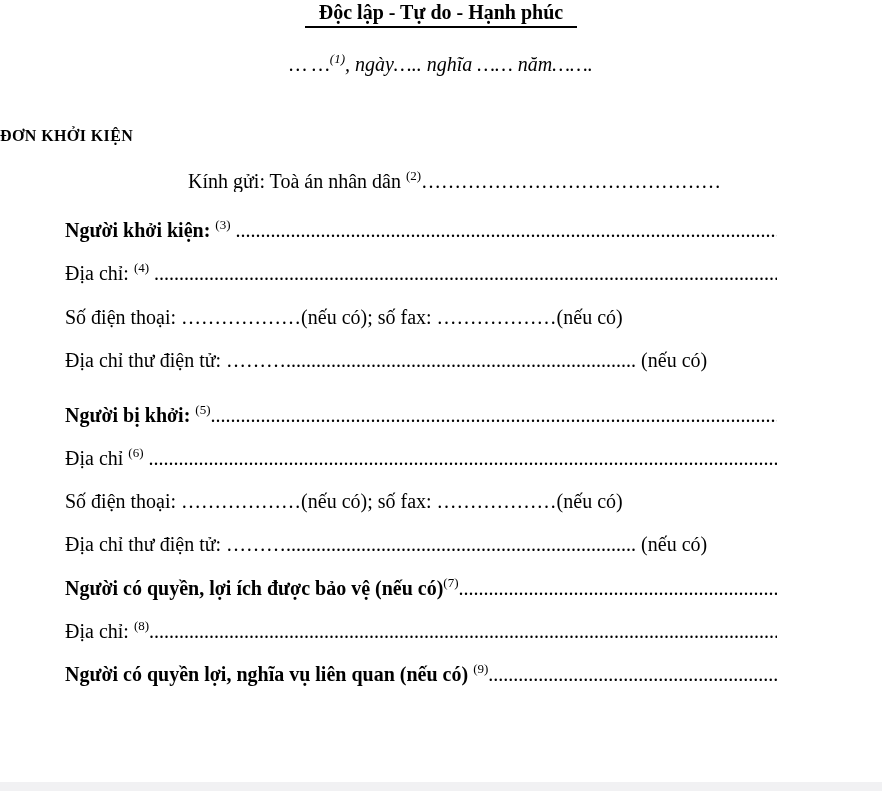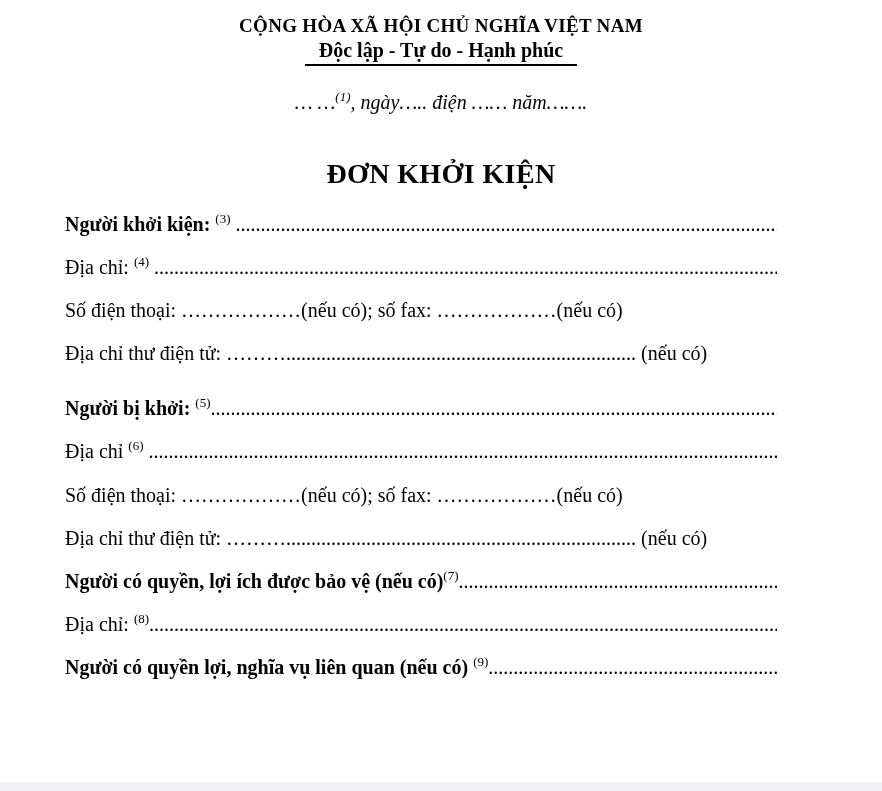--- a/index.html
+++ b/index.html
@@ -33,23 +33,22 @@
   }
   .date-line {
     margin-top: 19px;
     text-align: center;
     font-style: italic;
     font-size: 20px;
     line-height: 24px;
   }
   .doc-title {
     margin-top: 48px;
-    text-align: center;
     font-weight: bold;
-    font-size: 28px;
+    font-size: 16px;
     line-height: 24px;
     letter-spacing: 0.4px;
   }
   .recipient {
     margin: 16px 0 0 188px;
     font-size: 20px;
     line-height: 24px;
     white-space: nowrap;
     overflow: hidden;
     width: 620px;
@@ -70,28 +69,28 @@
     left: 0; bottom: 0;
     width: 100%; height: 9px;
     background: #f1f1f3;
   }
 </style>
 </head>
 <body>
 
 <div class="page">
 
-  <p class="nat-title">CỘNG HÒA XÃ HỘI CHỦ NGHĨA VIỆT NAM</p>
 
   <p class="motto-row"><span class="motto">Độc lập - Tự do - Hạnh phúc</span></p>
 
-  <p class="date-line"><span>… …</span><sup class="fn">(1)</sup><span>, ngày….. điện …… năm…….</span></p>
+  <p class="date-line"><span>… …</span><sup class="fn">(1)</sup><span>, ngày….. nghĩa …… năm…….</span></p>
 
   <p class="doc-title">ĐƠN KHỞI KIỆN</p>
 
+  <p class="recipient"><span>Kính gửi: Toà án nhân dân </span><sup class="fn">(2)</sup><span>………………………………………</span></p>
 
   <div class="form-body">
 
     <p class="fline"><b>Người khởi kiện: </b><span></span><sup class="fn">(3)</sup><span> ...........................................................................................................................................</span></p>
 
     <p class="fline"><b></b><span>Địa chỉ: </span><sup class="fn">(4)</sup><span> ...........................................................................................................................................</span></p>
 
     <p class="fline"><b></b><span>Số điện thoại: ………………(nếu có); số fax: ………………(nếu có)</span><sup class="fn"></sup><span></span></p>
 
     <p class="fline"><b></b><span>Địa chỉ thư điện tử: ………...................................................................... (nếu có)</span><sup class="fn"></sup><span></span></p>

